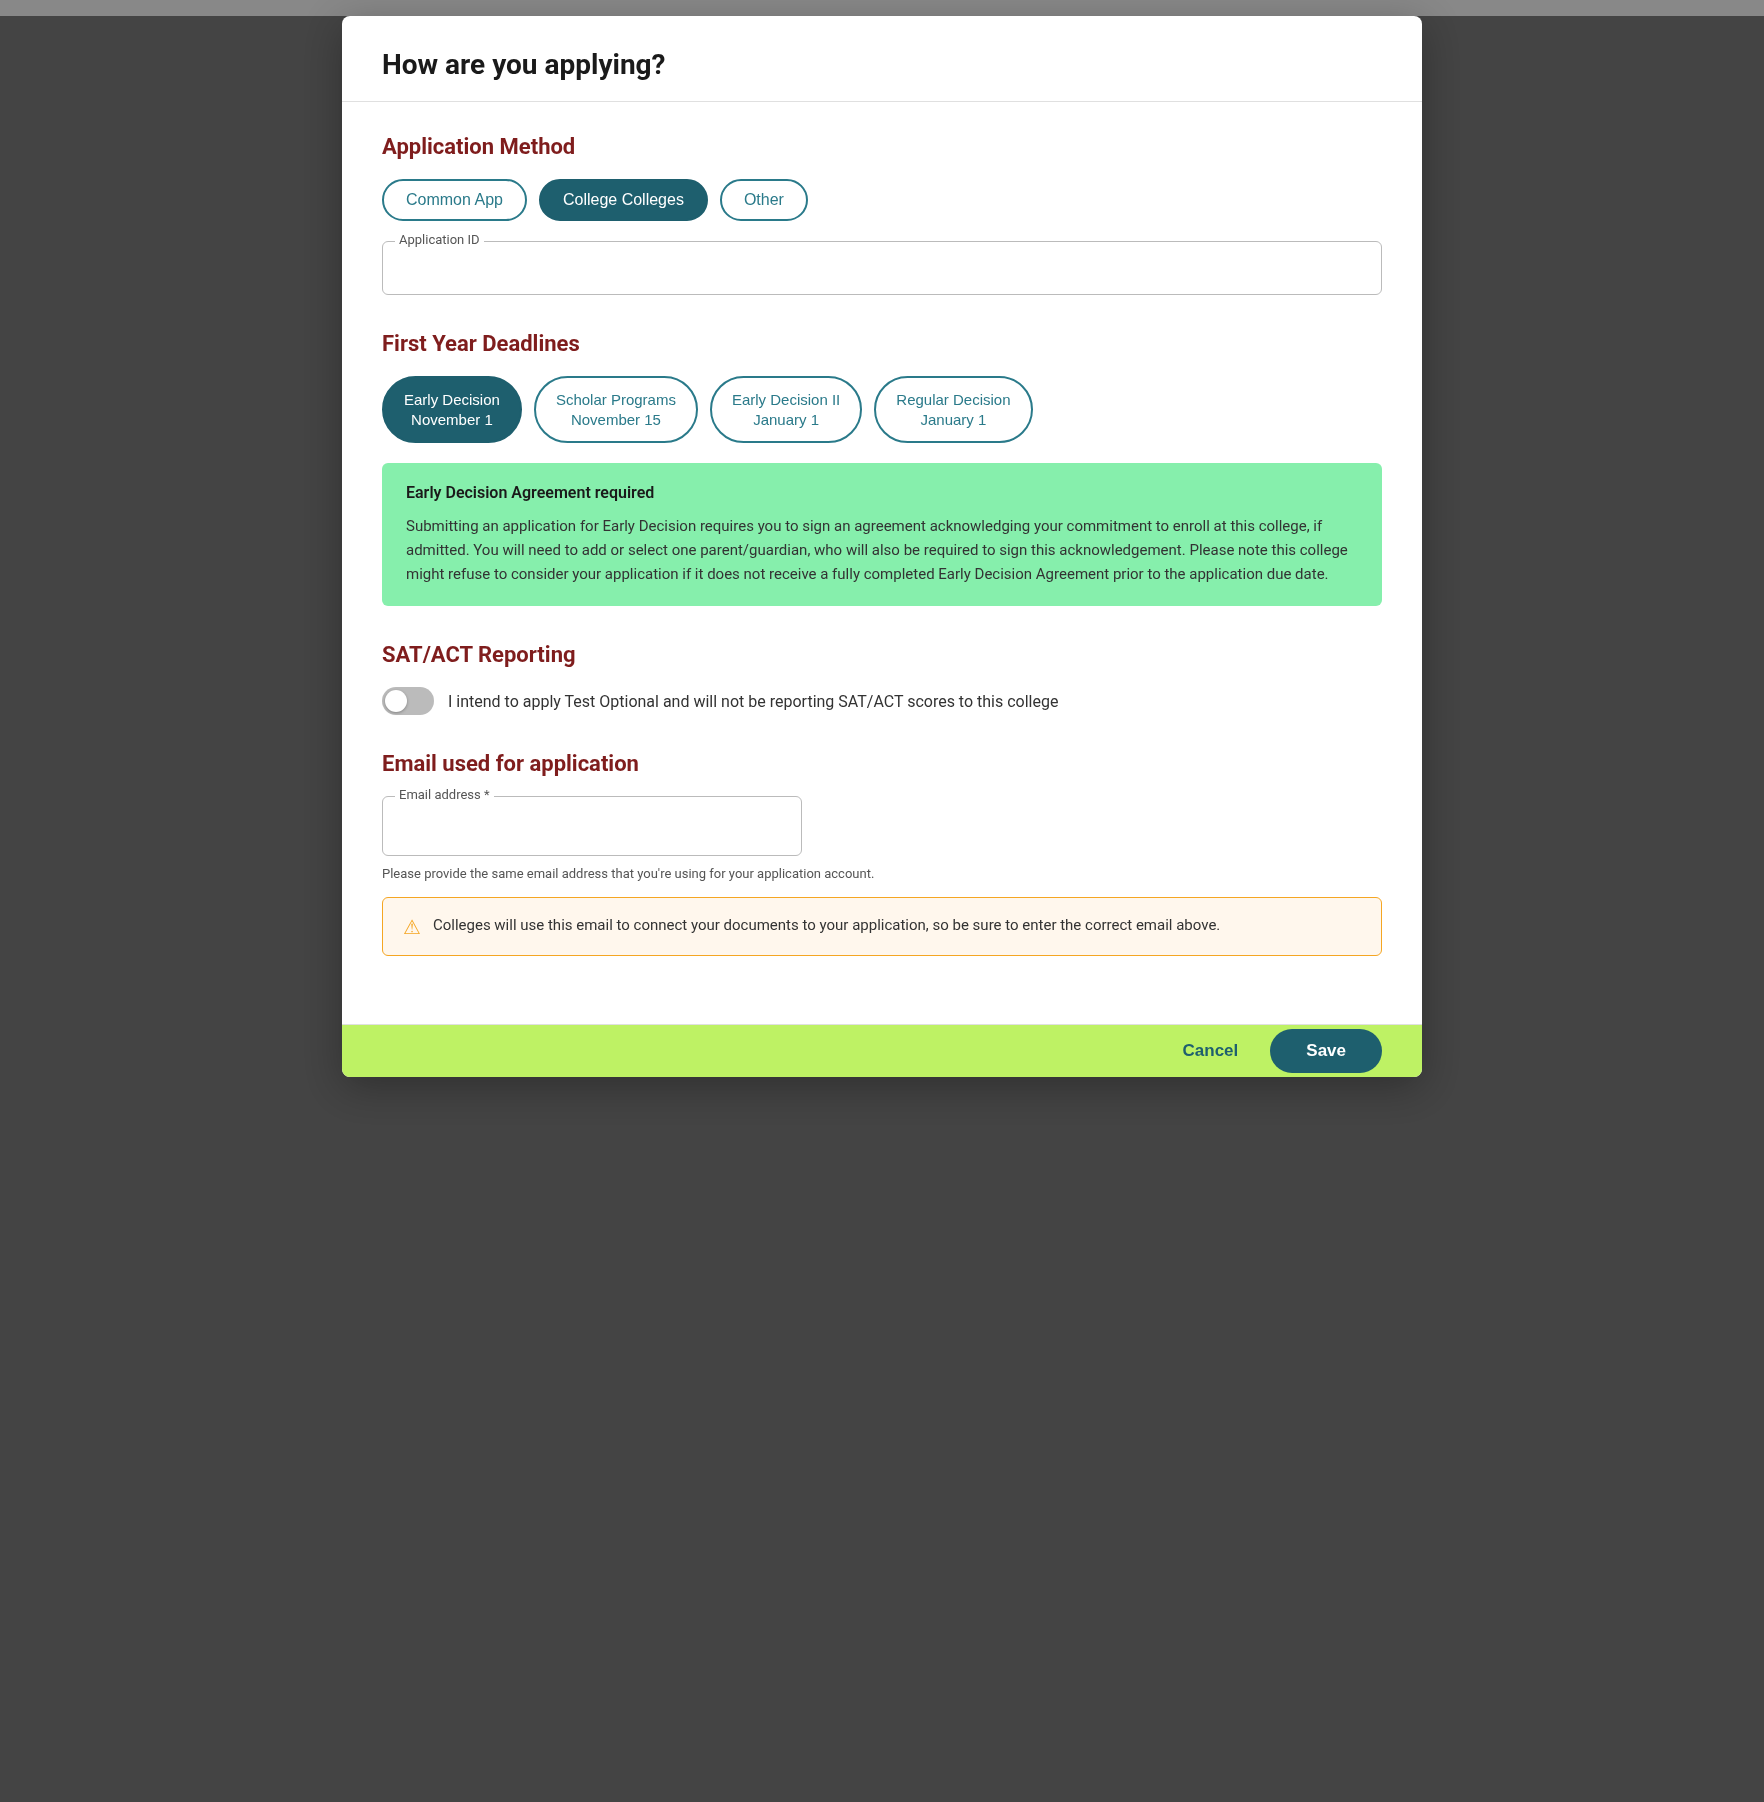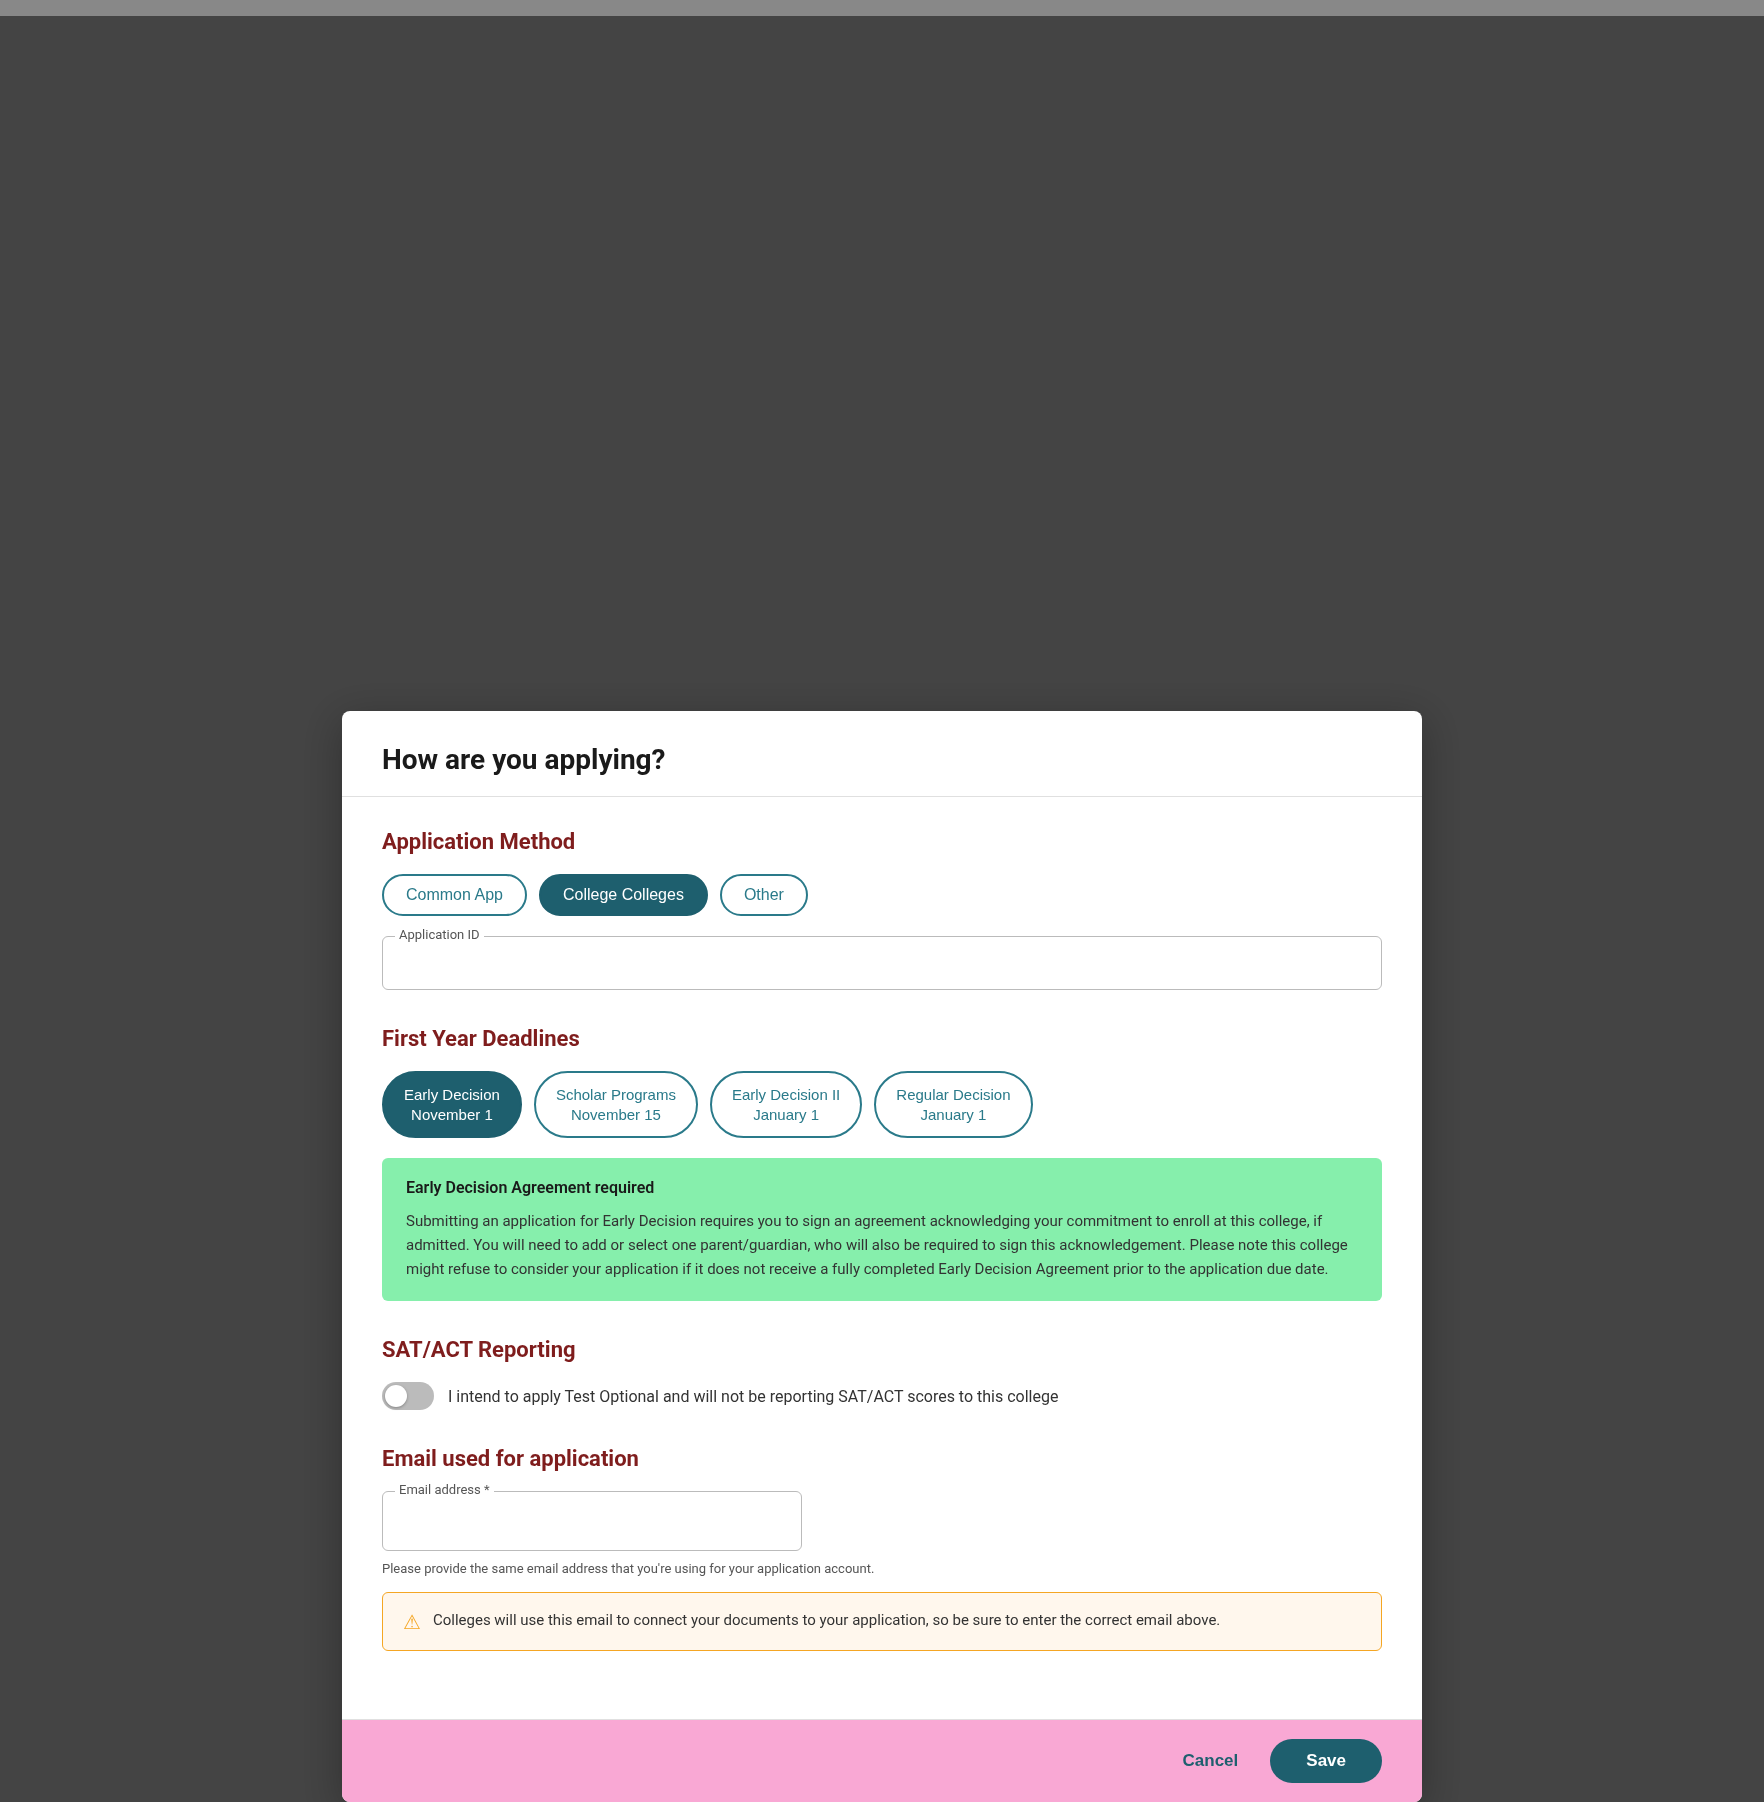--- a/index.html
+++ b/index.html
@@ -16,21 +16,21 @@
       justify-content: center;
       min-height: 100vh;
       padding: 20px;
     }
 
     .modal-overlay {
       position: fixed;
       inset: 0;
       background: rgba(0,0,0,0.5);
       display: flex;
-      align-items: flex-end;
+      align-items: flex-start;
       justify-content: center;
       margin-top: 16px;
     }
 
     .modal {
       background: #fff;
       border-radius: 8px;
       width: 1080px;
       max-width: 95vw;
       max-height: 95vh;
@@ -51,27 +51,27 @@
       color: #1a1a1a;
     }
 
     .modal-body {
       overflow-y: auto;
       padding: 32px 40px;
       flex: 1;
     }
 
     .modal-footer {
-      padding: 19px 40px;
+      padding: 4px 40px;
       border-top: 1px solid #e0e0e0;
       display: flex;
       justify-content: flex-end;
       align-items: center;
       gap: 16px;
-      background: #f9a8d4;
+      background: #bef264;
     }
 
     .section-title {
       font-size: 22px;
       font-weight: 700;
       color: #7f1d1d;
       margin-bottom: 20px;
     }
 
     .section {

